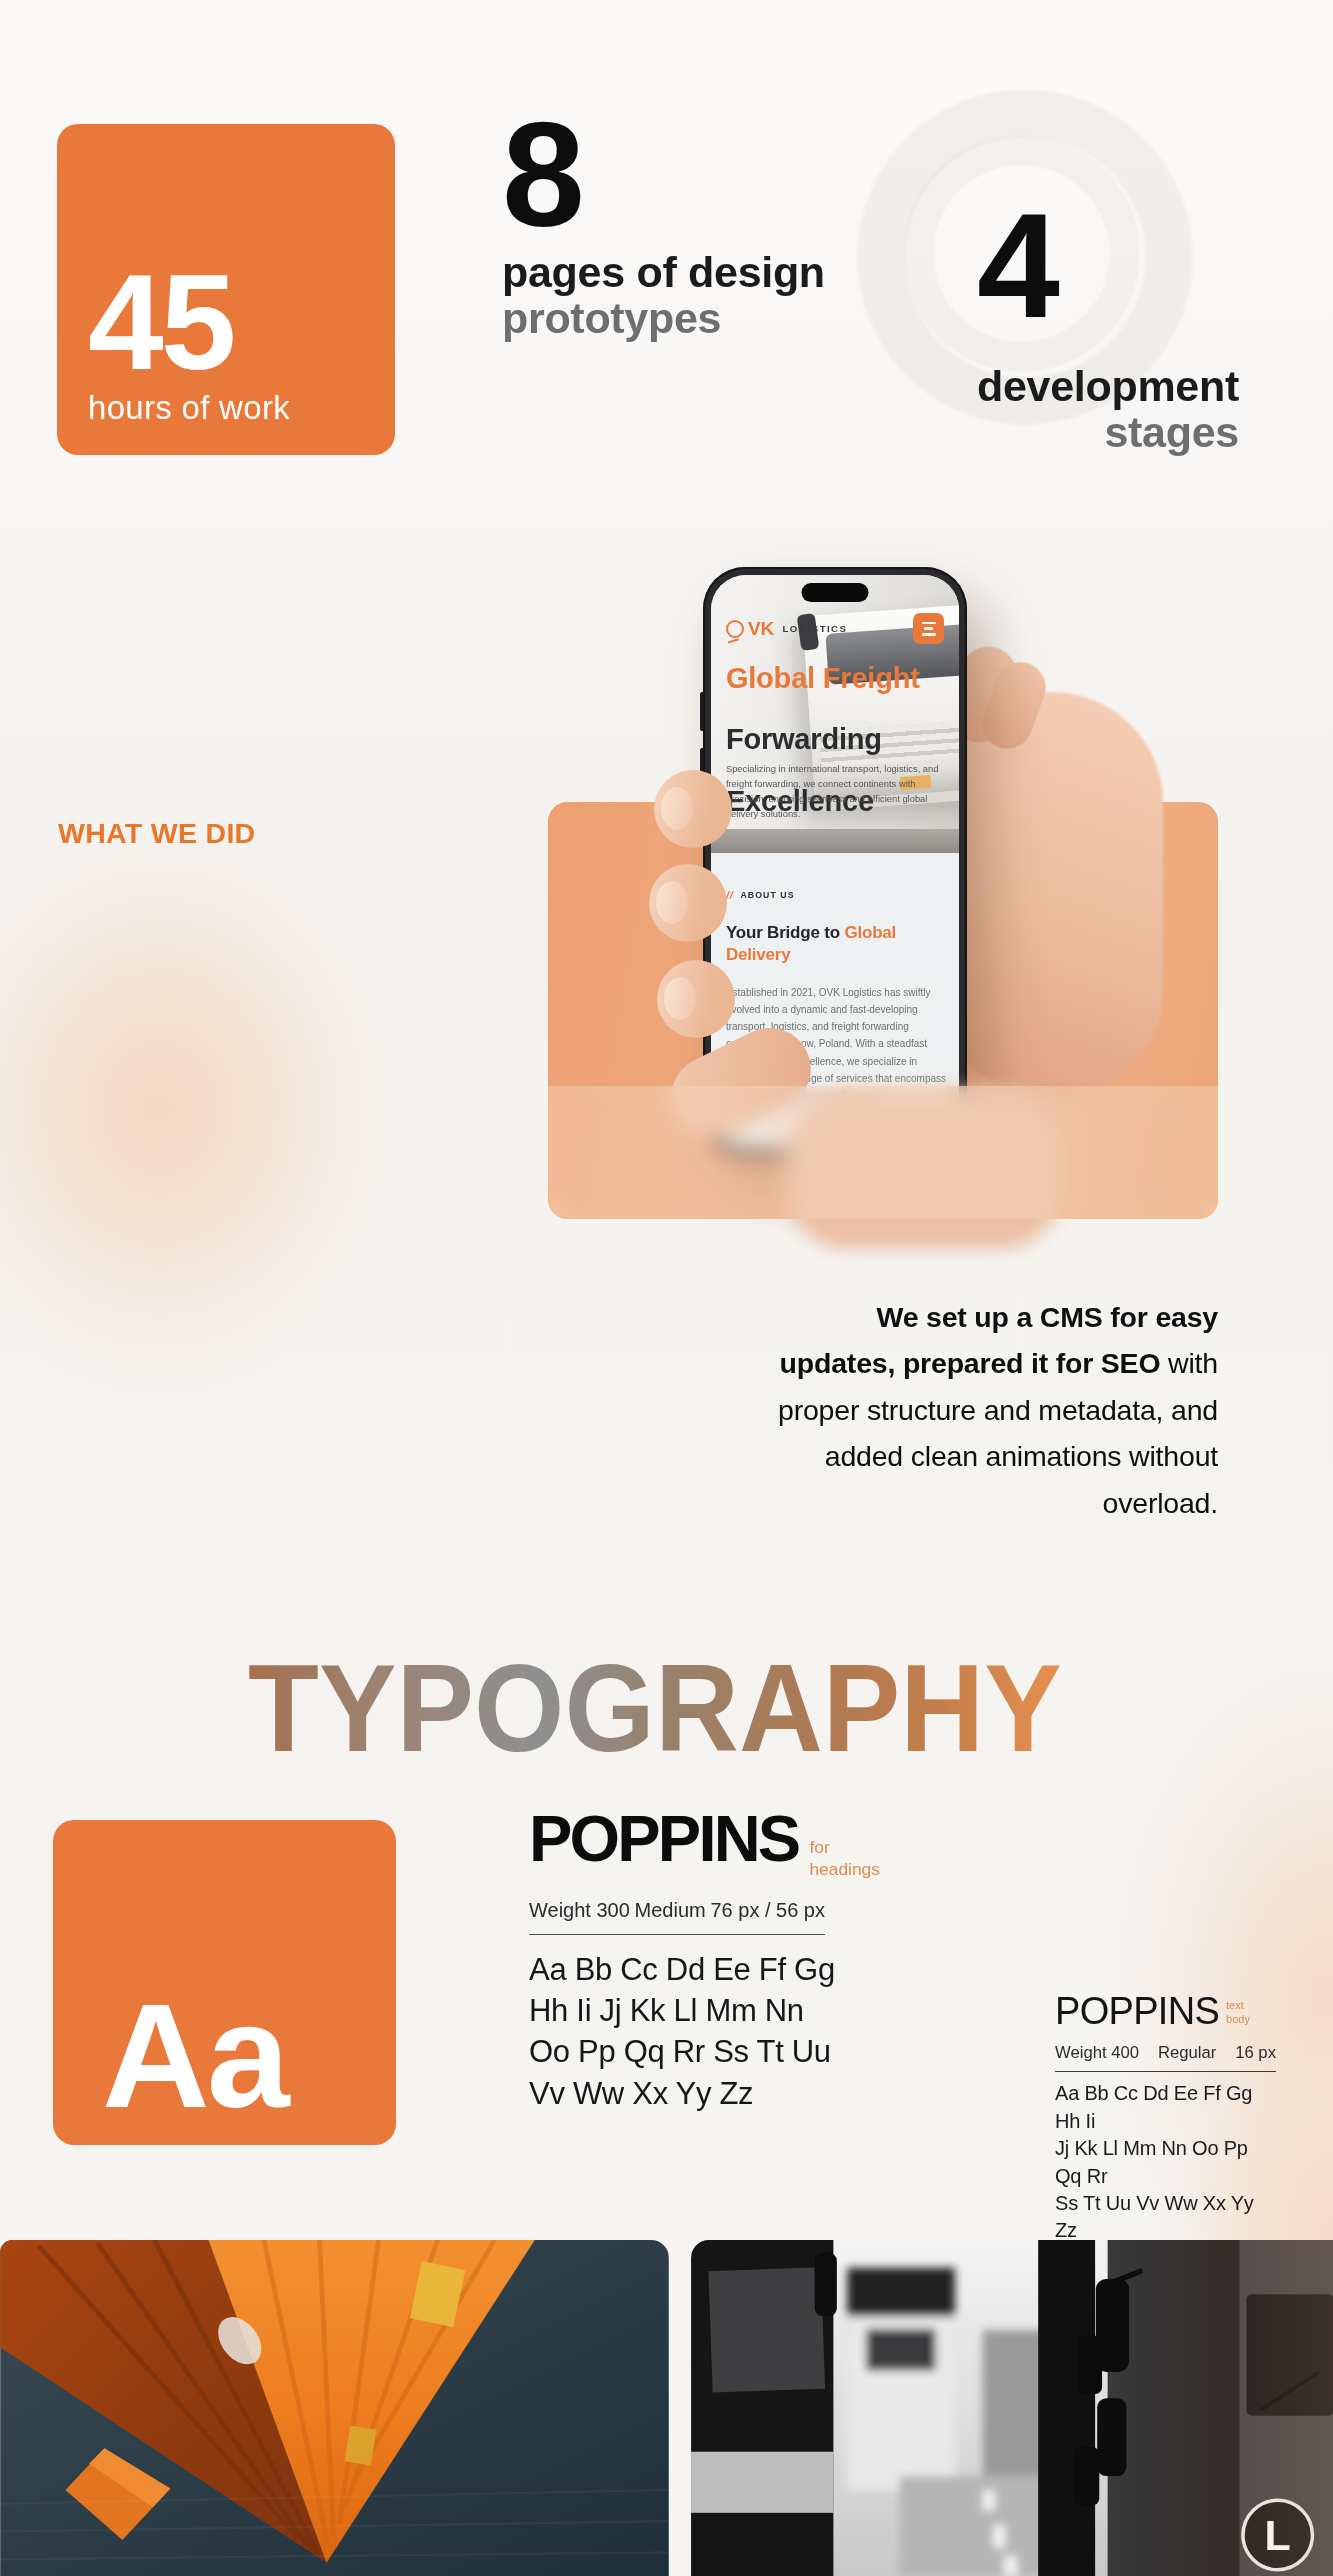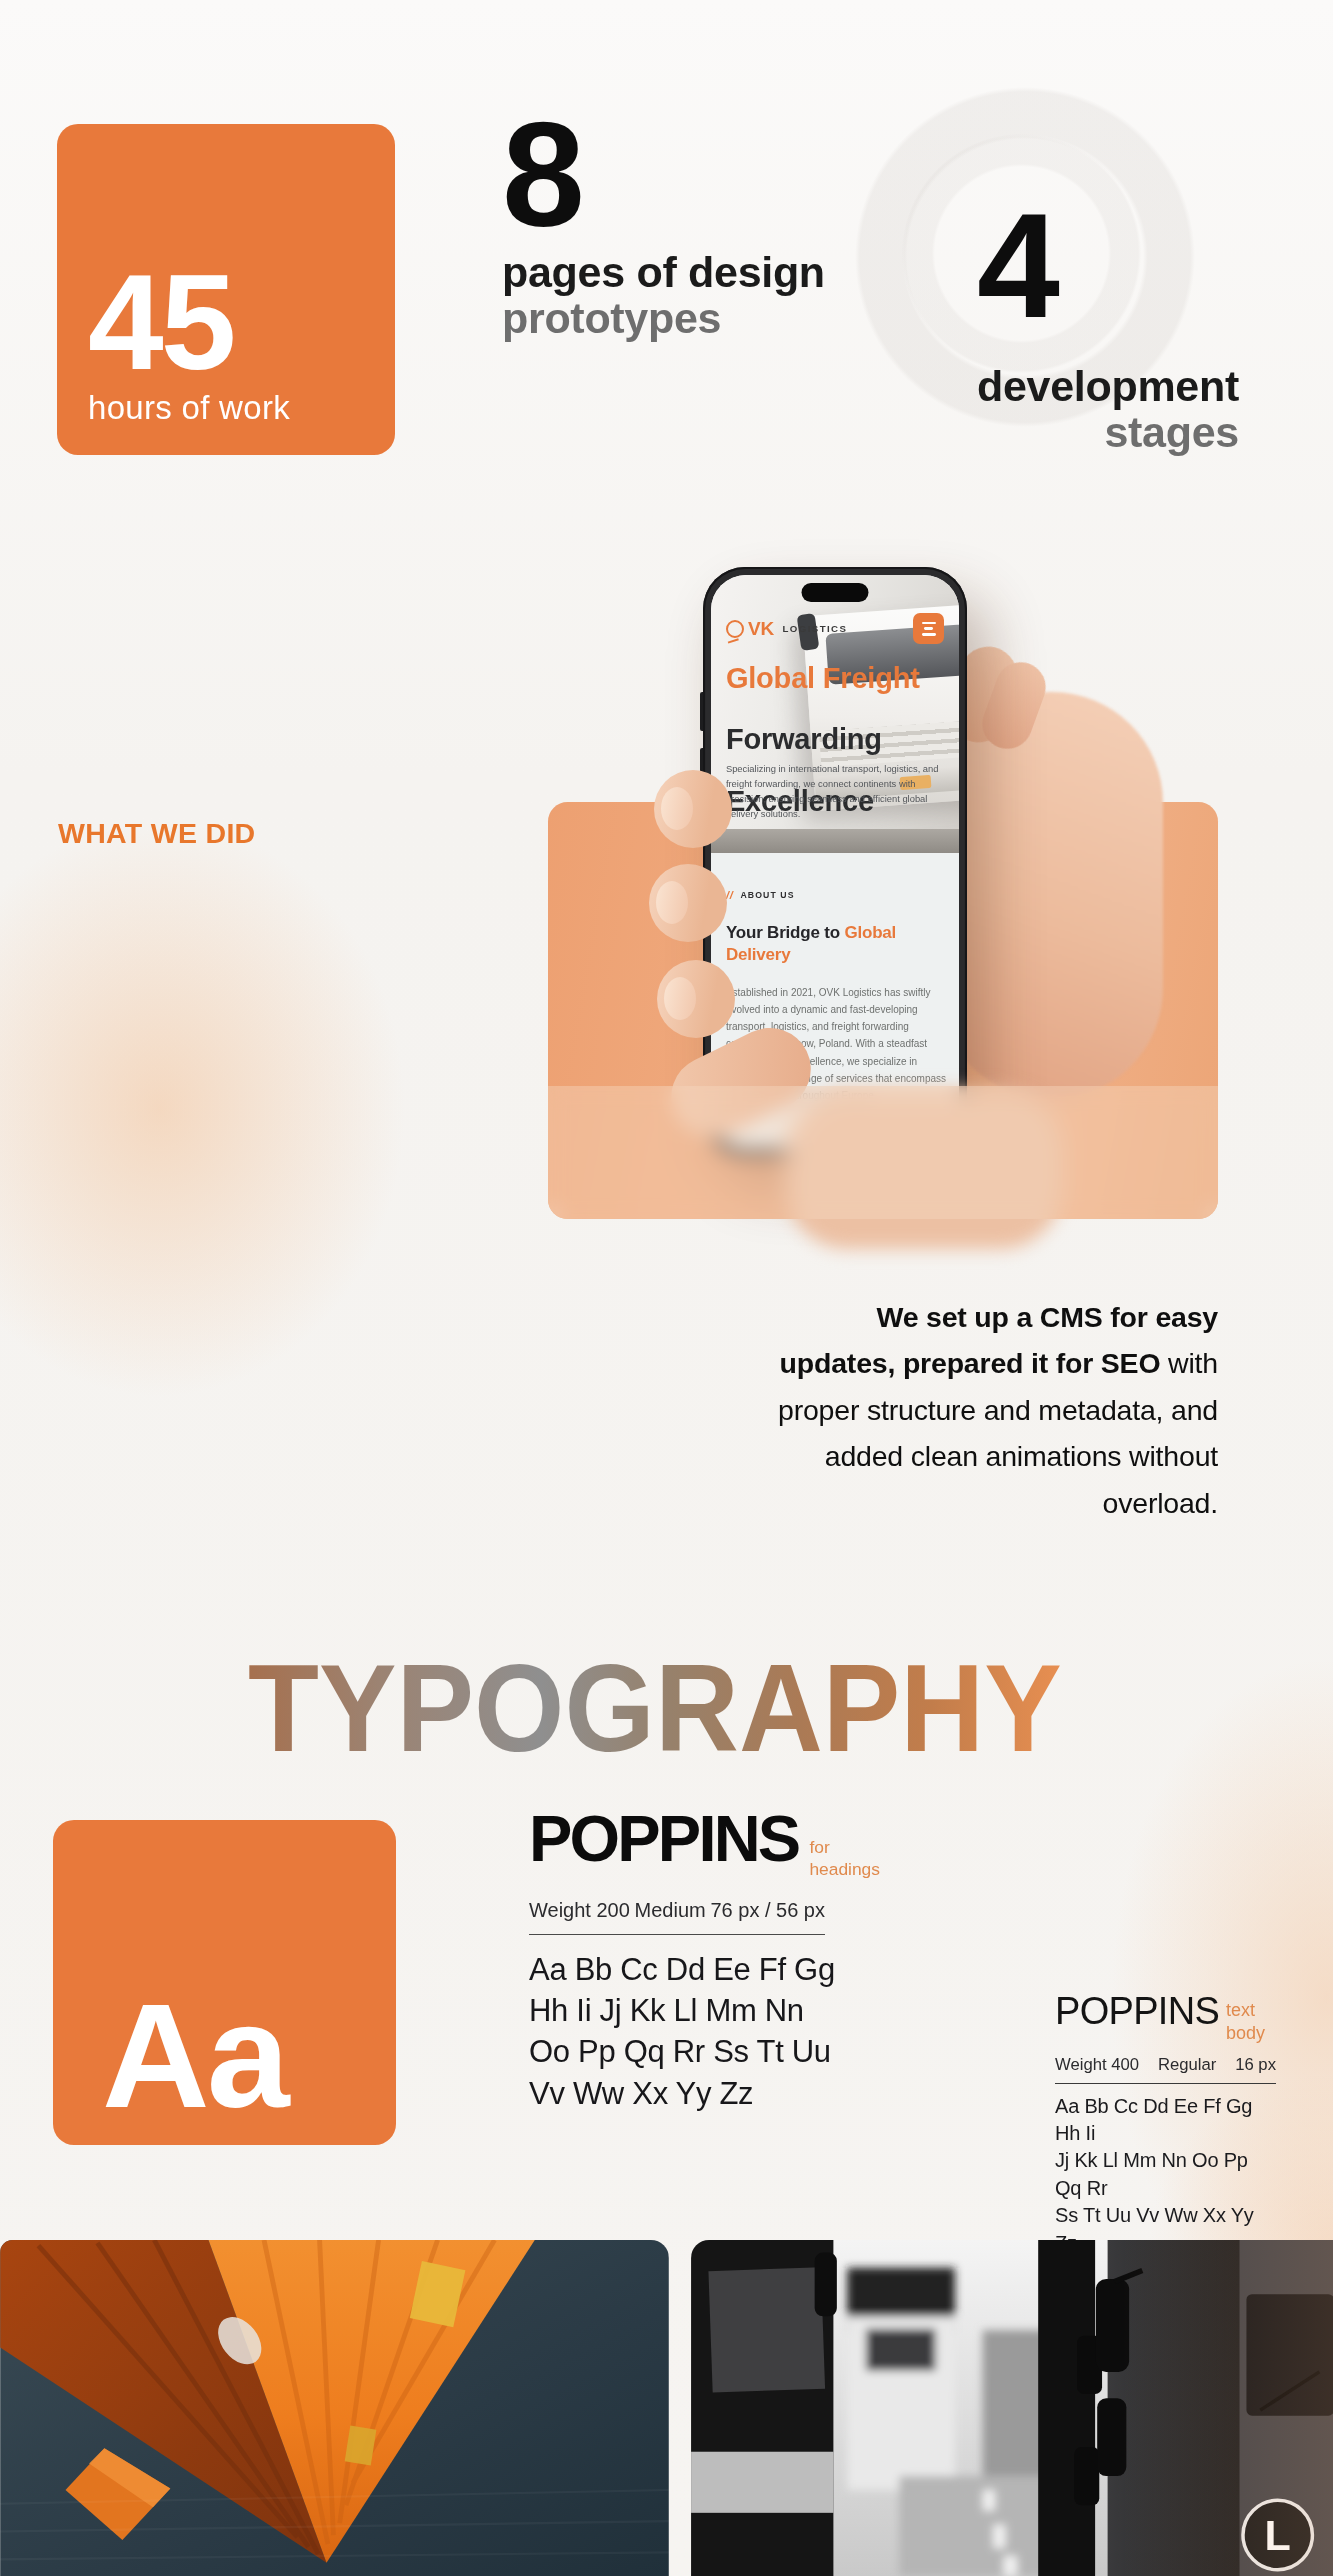--- a/index.html
+++ b/index.html
@@ -177,21 +177,21 @@
   .spec-1 .usage { margin-left:11px; margin-top:32px; width:76px;
     font-size:17.4px; line-height:1.25; color:#E08A4D; }
   .meta-row { display:flex; justify-content:space-between; align-items:baseline; color:#2b2b2e; }
   .spec-1 .meta-row { width:296px; margin-top:18px; font-size:20px; }
   .spec-1 hr { border:none; border-top:1.4px solid #4a4a4a; width:296px; margin-top:12.5px; }
   .spec-1 .alpha { margin-top:14px; font-size:31px; line-height:1.33; color:#17171a; letter-spacing:-0.3px; }
   .spec-2 { left:1055px; top:1992px; width:221px; }
   .spec-2 .name-row { display:flex; align-items:flex-start; }
   .spec-2 .name { font-size:38px; font-weight:400; letter-spacing:-0.7px; color:#141414; line-height:1.05; }
   .spec-2 .usage { margin-left:7px; margin-top:7px; width:42px;
-    font-size:18px; line-height:1.25; color:#E08A4D; }
+    font-size:11px; line-height:1.25; color:#E08A4D; }
   .spec-2 .meta-row { width:221px; margin-top:11px; font-size:16.7px; }
   .spec-2 hr { border:none; border-top:1.4px solid #3a3a3a; width:221px; margin-top:8.3px; }
   .spec-2 .alpha { margin-top:8.3px; font-size:20px; line-height:1.37; color:#1b1b1e; letter-spacing:-0.2px; }
   
   .photo { position:absolute; top:2240px; height:336px; overflow:hidden; }
   .photo svg { display:block; }
   .photo-left  { left:0; width:669px; border-radius:12.5px 18px 0 0; }
   .photo-right { left:691px; width:643px; border-radius:18px 0 0 0; }
 </style>
 </head>
@@ -303,21 +303,21 @@
   <div class="aa-box">
     <div class="aa">Aa</div>
   </div>
 
   <div class="spec spec-1">
     <div class="name-row">
       <div class="name">POPPINS</div>
       <div class="usage">for headings</div>
     </div>
     <div class="meta-row">
-      <span>Weight 200</span>
+      <span>Weight 300</span>
       <span>Medium</span>
       <span>76 px / 56 px</span>
     </div>
     <hr>
     <div class="alpha">
       <div>Aa Bb Cc Dd Ee Ff Gg</div>
       <div>Hh Ii Jj Kk Ll Mm Nn</div>
       <div>Oo Pp Qq Rr Ss Tt Uu</div>
       <div>Vv Ww Xx Yy Zz</div>
     </div>

